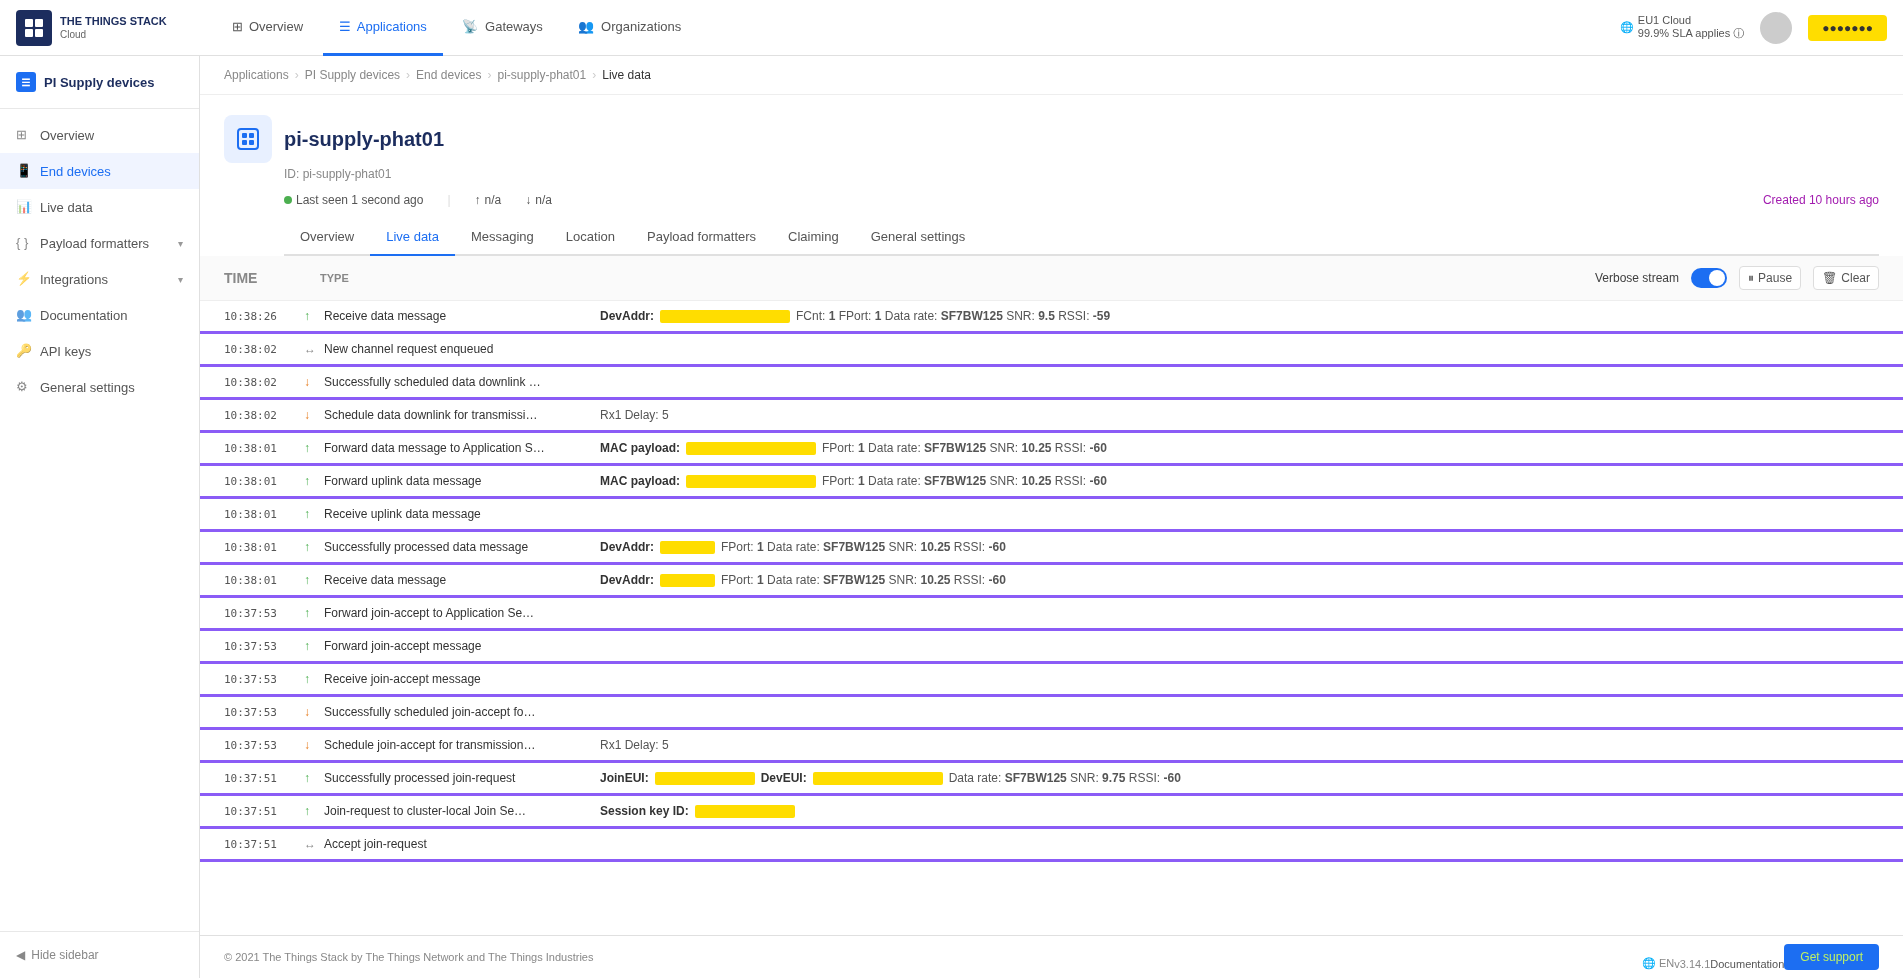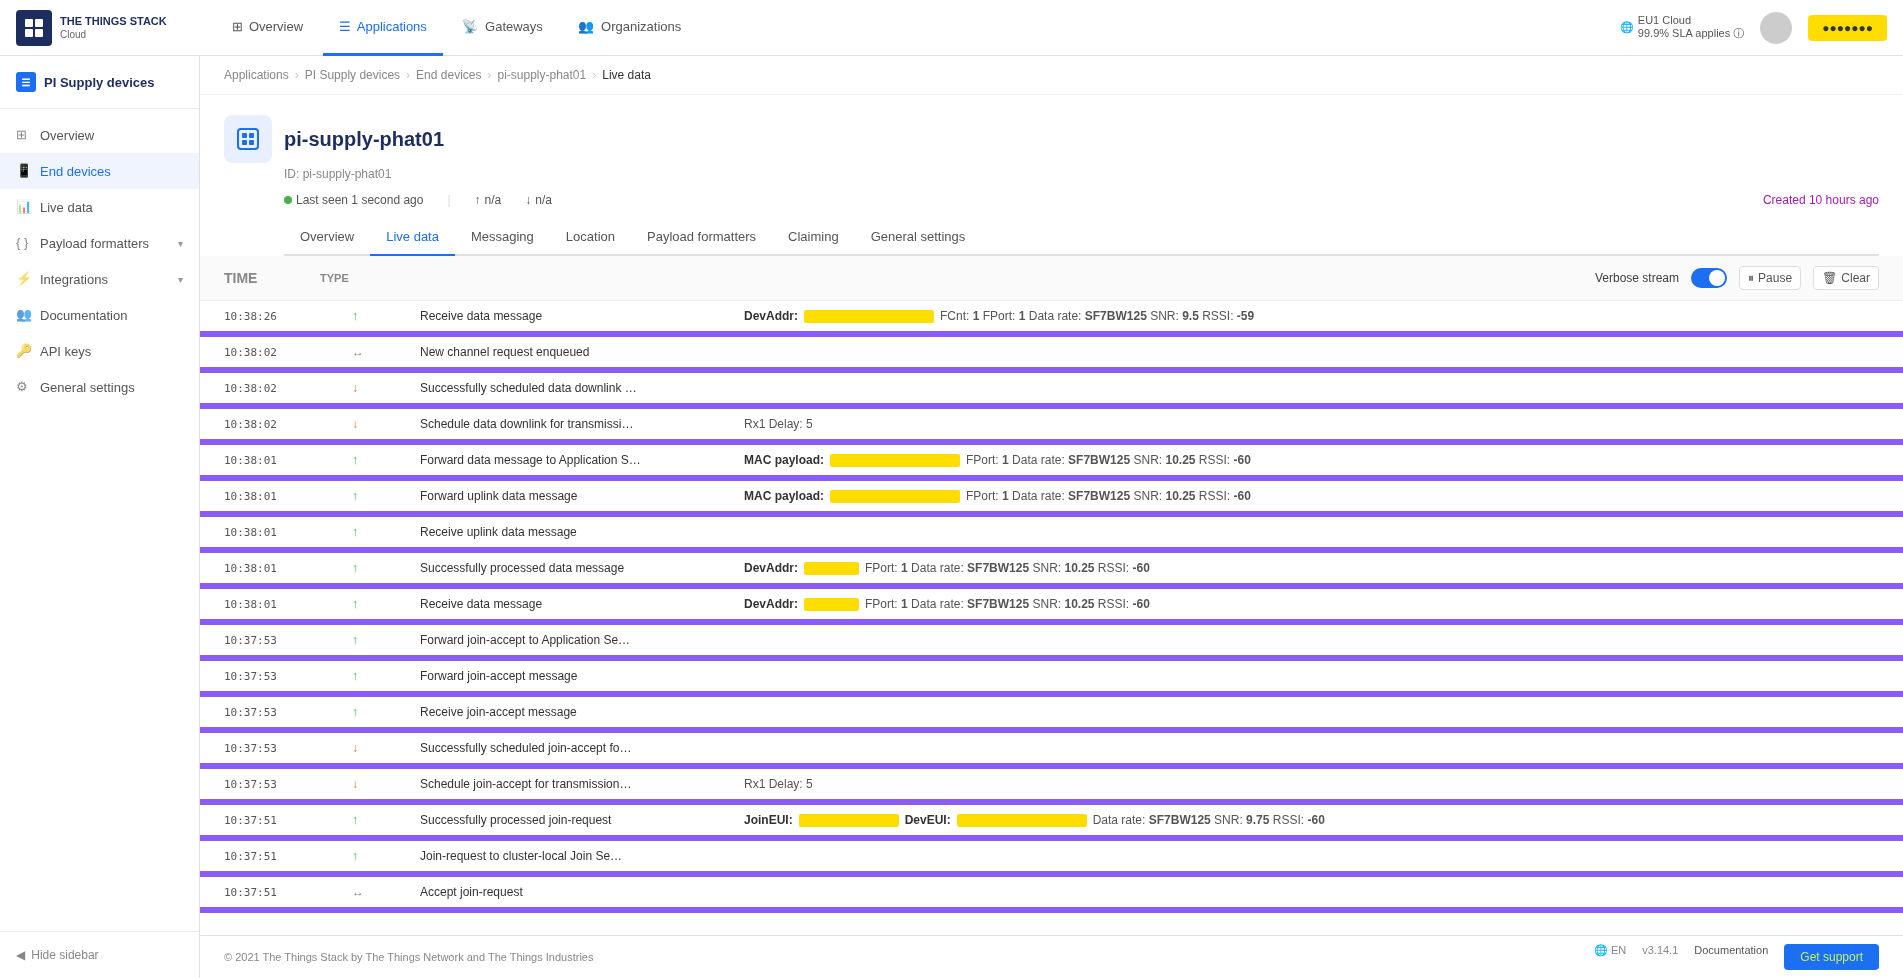--- a/index.html
+++ b/index.html
@@ -71,36 +71,36 @@
     .col-type { width: 280px; font-size: 11px; font-weight: 600; color: #888; text-transform: uppercase; }
     .col-preview { flex: 1; font-size: 11px; font-weight: 600; color: #888; text-transform: uppercase; }
     .live-controls { margin-left: auto; display: flex; align-items: center; gap: 12px; }
     .verbose-label { font-size: 12px; color: #404040; }
     .toggle { width: 36px; height: 20px; background: #1c6ef2; border-radius: 10px; position: relative; cursor: pointer; }
     .toggle::after { content: ''; width: 16px; height: 16px; background: white; border-radius: 50%; position: absolute; top: 2px; right: 2px; }
     .pause-btn { display: flex; align-items: center; gap: 4px; font-size: 12px; color: #555; cursor: pointer; padding: 4px 8px; border: 1px solid #ddd; border-radius: 4px; background: white; }
     .clear-btn { display: flex; align-items: center; gap: 4px; font-size: 12px; color: #555; cursor: pointer; padding: 4px 8px; border: 1px solid #ddd; border-radius: 4px; background: white; }
 
     .data-rows { overflow-y: auto; }
-    .data-row { display: flex; align-items: flex-end; padding: 8px 24px; border-bottom: 6px solid #8b5cf6; font-size: 12px; gap: 48px; }
+    .data-row { display: flex; align-items: flex-end; padding: 8px 24px; border-bottom: 3px solid #8b5cf6; font-size: 12px; }
     .row-time { width: 80px; color: #555; font-family: monospace; font-size: 11px; }
     .row-direction { width: 16px; color: #888; flex-shrink: 0; }
     .row-direction.up { color: #4caf50; }
     .row-direction.down { color: #e67e22; }
     .row-direction.bi { color: #888; }
     .row-type { width: 280px; color: #333; padding-left: 4px; }
     .row-preview { flex: 1; color: #555; display: flex; align-items: center; gap: 6px; flex-wrap: wrap; }
     .redacted-lg { display: inline-block; background: #ffdd00; width: 130px; height: 13px; border-radius: 2px; }
     .redacted-sm { display: inline-block; background: #ffdd00; width: 55px; height: 13px; border-radius: 2px; }
     .redacted-md { display: inline-block; background: #ffdd00; width: 100px; height: 13px; border-radius: 2px; }
     .preview-label { font-weight: 600; color: #333; }
 
     
     .bottom-footer { background: #fff; border-top: 1px solid #e0e0e0; padding: 8px 24px; display: flex; align-items: center; gap: 16px; font-size: 11px; color: #888; flex-shrink: 0; }
-    .footer-right { margin-left: auto; display: flex; align-items: flex-start; gap: 16px; }
+    .footer-right { margin-left: auto; display: flex; align-items: flex-end; }
     .get-support-btn { background: #1c6ef2; color: #bef264; border: none; padding: 6px 16px; border-radius: 4px; font-size: 12px; cursor: pointer; }
   </style>
 </head>
 <body>
 
 <nav class="top-nav">
   <div class="logo-area">
     <div class="logo-icon">
       <svg width="22" height="22" viewBox="0 0 22 22">
         <rect x="2" y="2" width="8" height="8" rx="1" fill="white"></rect>
@@ -401,20 +401,24 @@
             <span class="preview-label">DevEUI:</span>
             <span class="redacted-lg"></span>
             <span>Data rate: <strong>SF7BW125</strong> SNR: <strong>9.75</strong> RSSI: <strong>-60</strong></span>
           </div>
         </div>
 
         <div class="data-row">
           <div class="row-time">10:37:51</div>
           <div class="row-direction up">↑</div>
           <div class="row-type">Join-request to cluster-local Join Se…</div>
+          <div class="row-preview">
+            <span class="preview-label">Session key ID:</span>
+            <span class="redacted-md"></span>
+          </div>
         </div>
 
         <div class="data-row">
           <div class="row-time">10:37:51</div>
           <div class="row-direction bi">↔</div>
           <div class="row-type">Accept join-request</div>
           <div class="row-preview"></div>
         </div>
       </div>
     </div>

